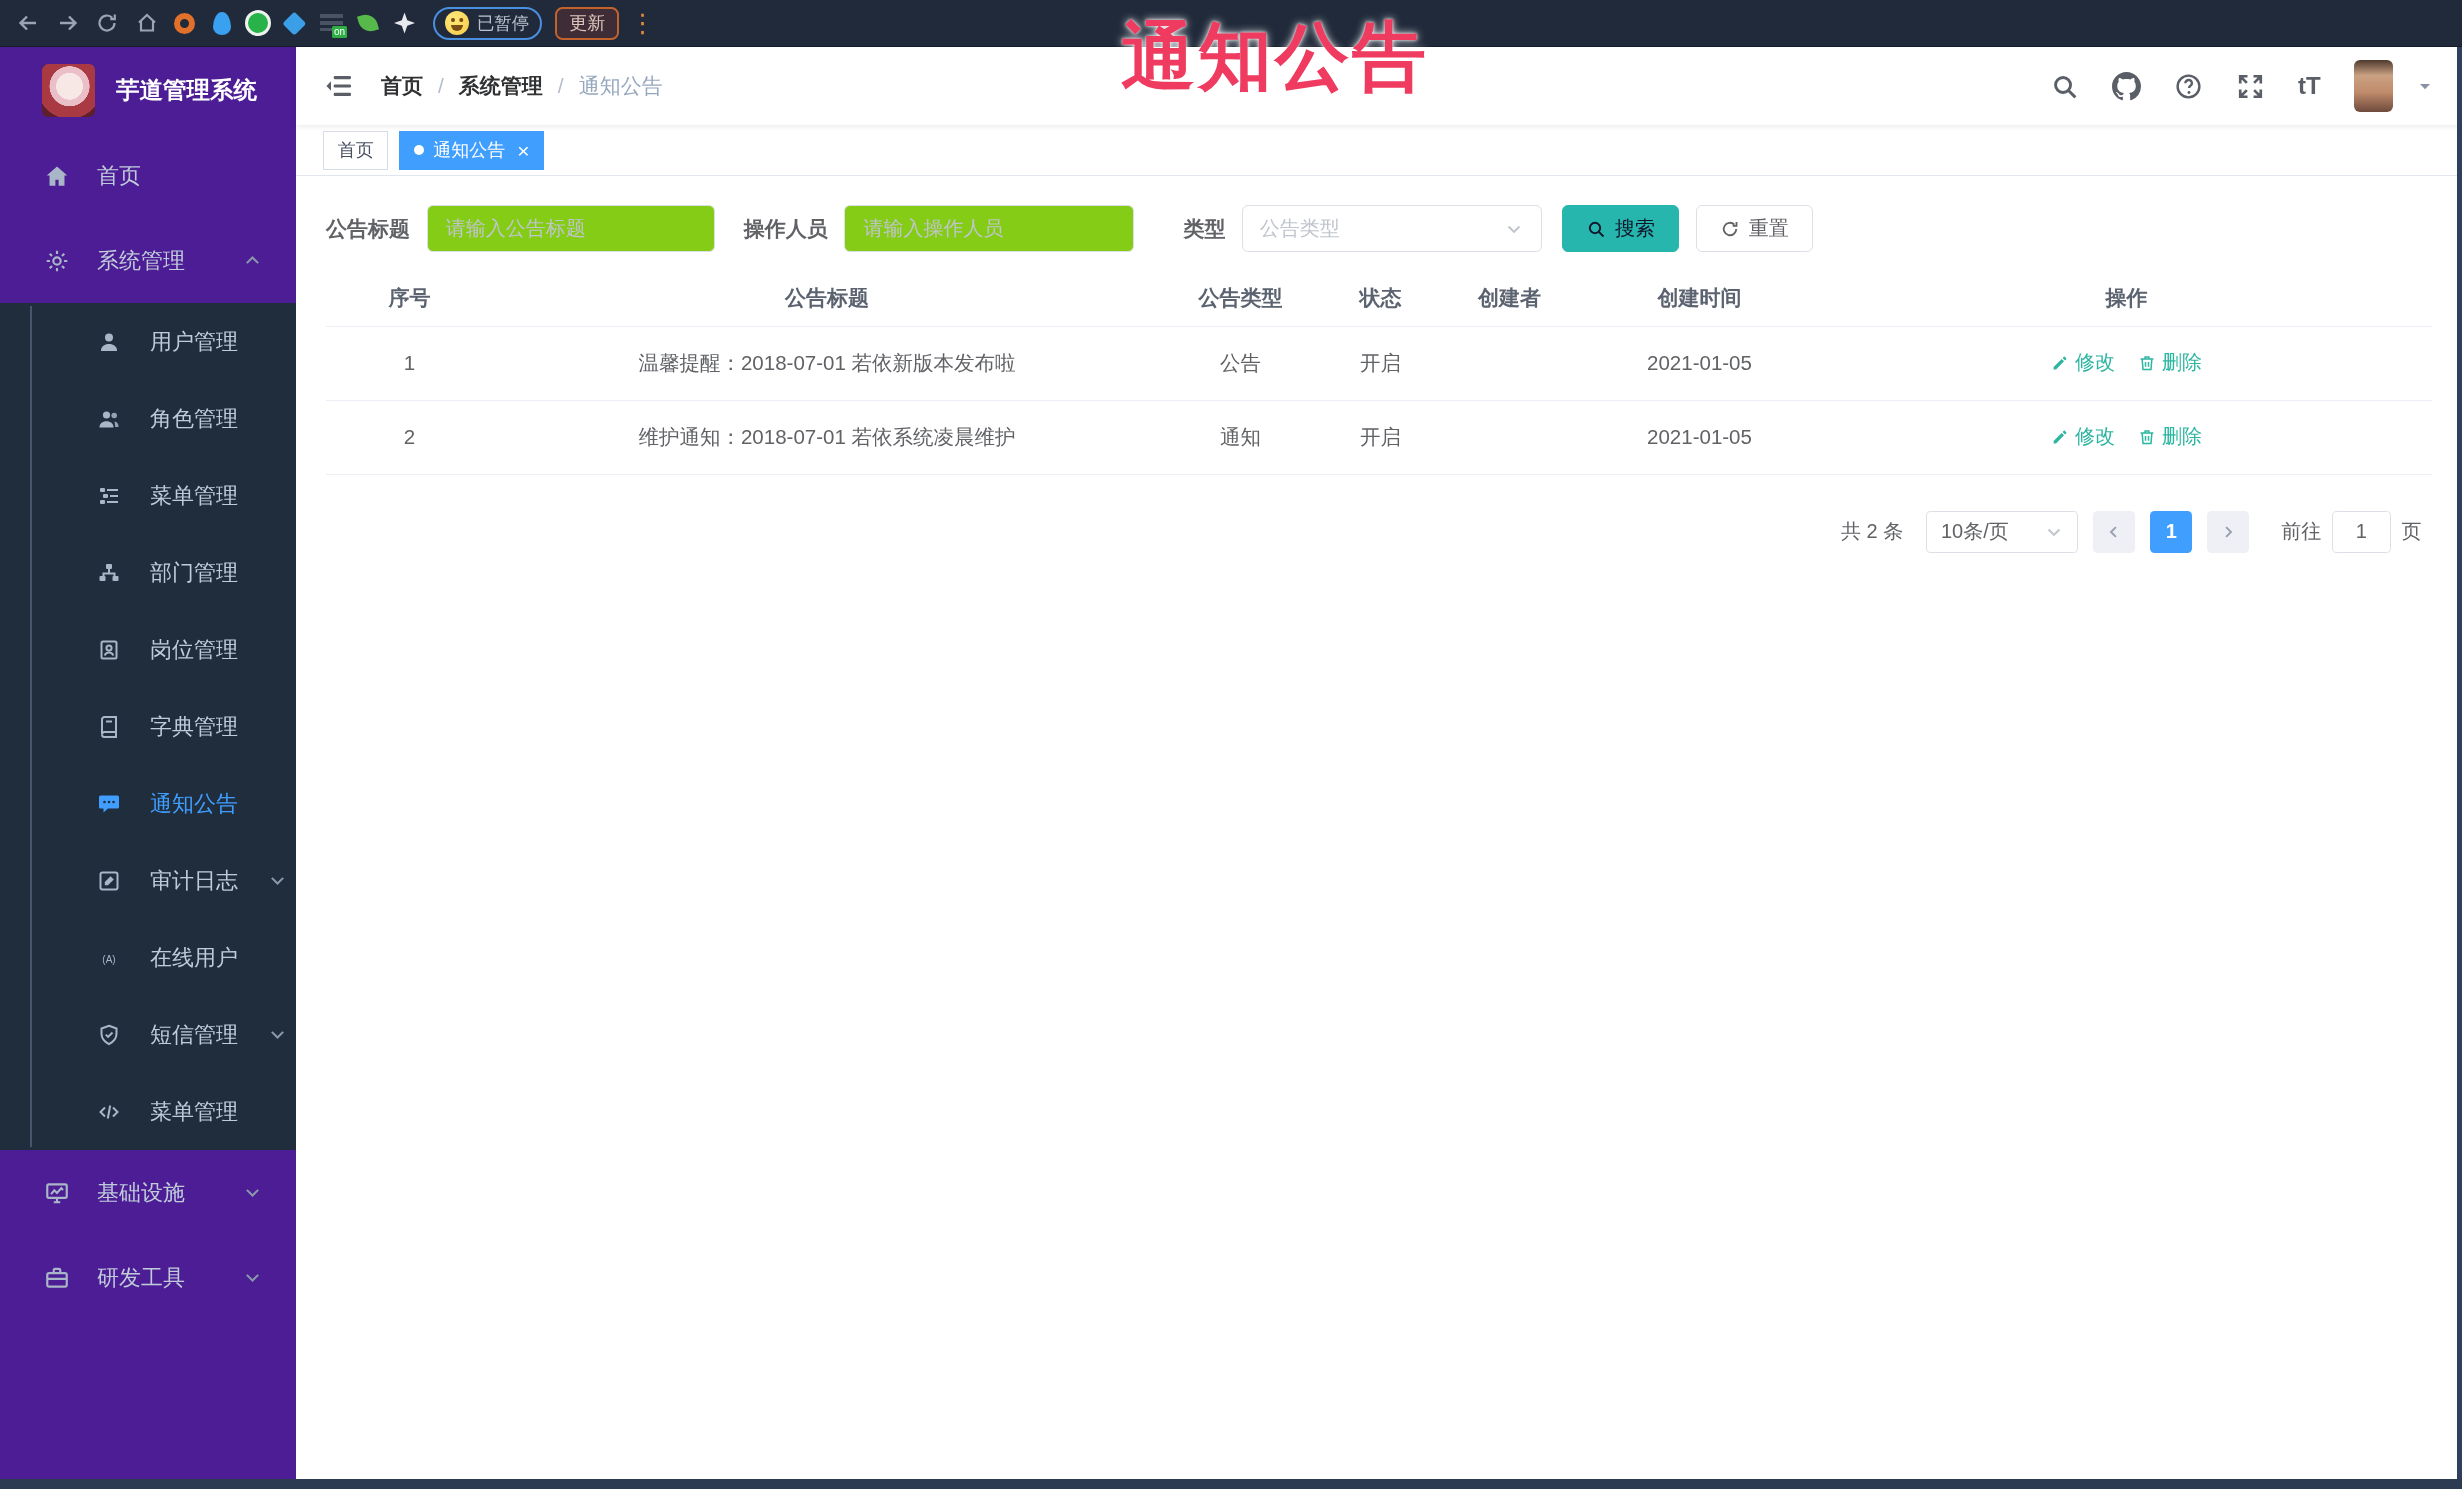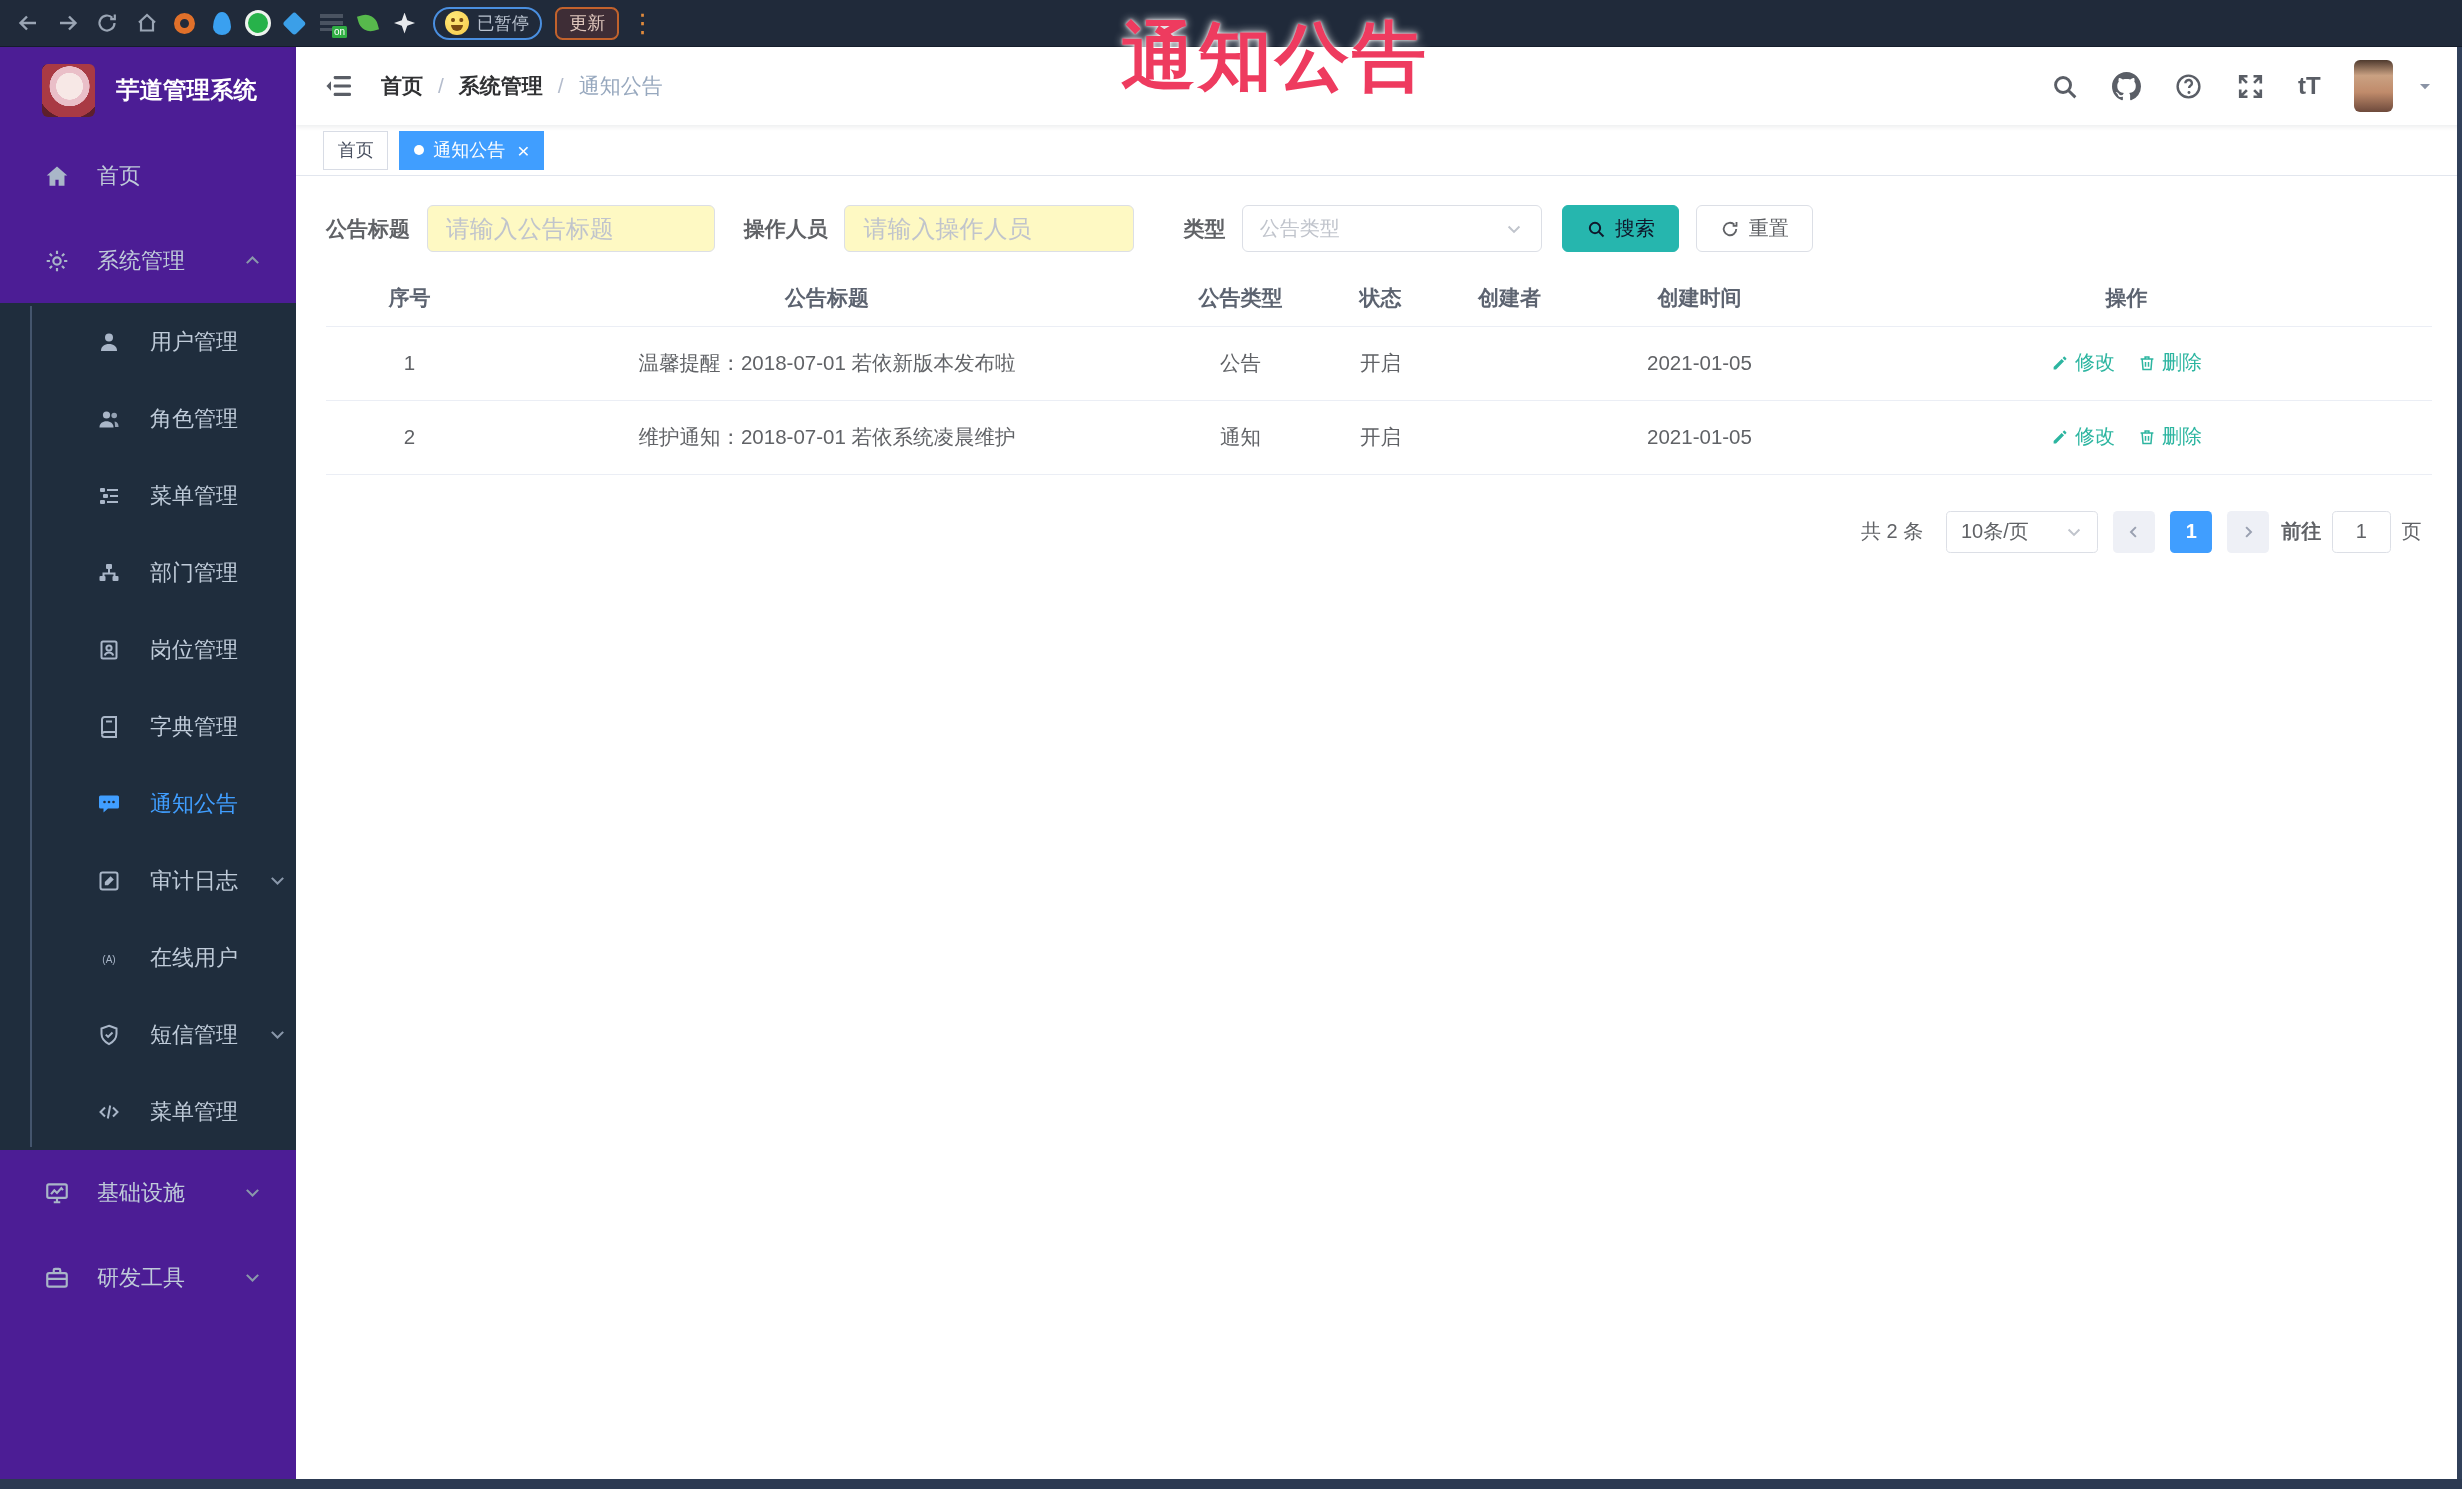--- a/index.html
+++ b/index.html
@@ -94,22 +94,22 @@
              border-bottom:0.8px solid #e2e6ee; background:#fff; position:relative; z-index:2; }
   .tag { height:39px; display:flex; align-items:center; padding:0 13.7px; border:0.8px solid #d8dce5;
          background:#fff; color:#495060; font-size:18px; gap:9px; cursor:pointer; white-space:nowrap; }
   .tag.active { background:#409eff; border-color:#409eff; color:#fff; }
   .tag .dot { width:10.6px; height:10.6px; border-radius:50%; background:#fff; }
   .tag .close { font-size:21px; line-height:1; margin-left:3px; }
 
   .content { padding:29px 30px 0 30px; flex:1; }
   .filter-row { display:flex; align-items:center; }
   .f-label { font-size:21px; color:#606266; font-weight:700; white-space:nowrap; }
-  .tbox { height:47px; border:0.8px solid #dcdfe6; border-radius:6px; background:#fef9c3;
-          font-size:24px; color:#606266; padding:0 18px; outline:none;
+  .tbox { height:47px; border:0.8px solid #dcdfe6; border-radius:6px; background:#84cc16;
+          font-size:20px; color:#606266; padding:0 18px; outline:none;
           font-family:"Liberation Sans","DejaVu Sans",sans-serif; }
   .tbox::placeholder { color:#c0c4cc; }
   .select { height:47px; border:0.8px solid #dcdfe6; border-radius:6px; display:flex;
             align-items:center; justify-content:space-between; padding:0 16.7px; background:#fff; }
   .select .ph { color:#c0c4cc; font-size:20px; }
   .select .ic, .size-select .ic { width:20px; height:20px; color:#c0c4cc; }
   .btn { height:47px; border-radius:6px; display:inline-flex; align-items:center; gap:9px;
          font-size:20px; padding:0 23px; cursor:pointer; white-space:nowrap; }
   .btn .ic { width:20px; height:20px; }
   .btn-search { background:#26b6ae; color:#0f172a; border:0.8px solid #26b6ae; }
@@ -136,21 +136,21 @@
   .pg-total { margin-right:23px; }
   .size-select { width:152px; height:42px; border:0.8px solid #dcdfe6; border-radius:4.6px;
                  display:flex; align-items:center; justify-content:space-between; padding:0 13.7px;
                  color:#606266; background:#fff; }
   .pg-btn { width:42px; height:42px; border-radius:4.6px; background:#eef0f6; display:flex;
             align-items:center; justify-content:center; color:#99a0b0; margin-left:15px; cursor:pointer; }
   .pg-btn .ic { width:18px; height:18px; }
   .pg-cur { width:42px; height:42px; border-radius:4.6px; background:#409eff; color:#fff;
             display:flex; align-items:center; justify-content:center; margin-left:15px;
             font-weight:700; cursor:pointer; }
-  .goto-label { margin-left:12px;font-weight:bold; }
+  .goto-label { margin-left:32px; }
   .goto-input { width:59px; height:42px; border:0.8px solid #dcdfe6; border-radius:4.6px;
                 text-align:center; font-size:20px; color:#606266; margin:0 10.6px; outline:none;
                 font-family:"Liberation Sans","DejaVu Sans",sans-serif; }
 
   .bottom-strip { position:absolute; left:0; right:0; bottom:0; height:10.6px; background:#2c3a52; z-index:10; }
   .right-edge { position:absolute; top:47px; right:0; width:4.6px; bottom:0; background:#31405a; z-index:9; }
 </style>
 </head>
 <body>
 

